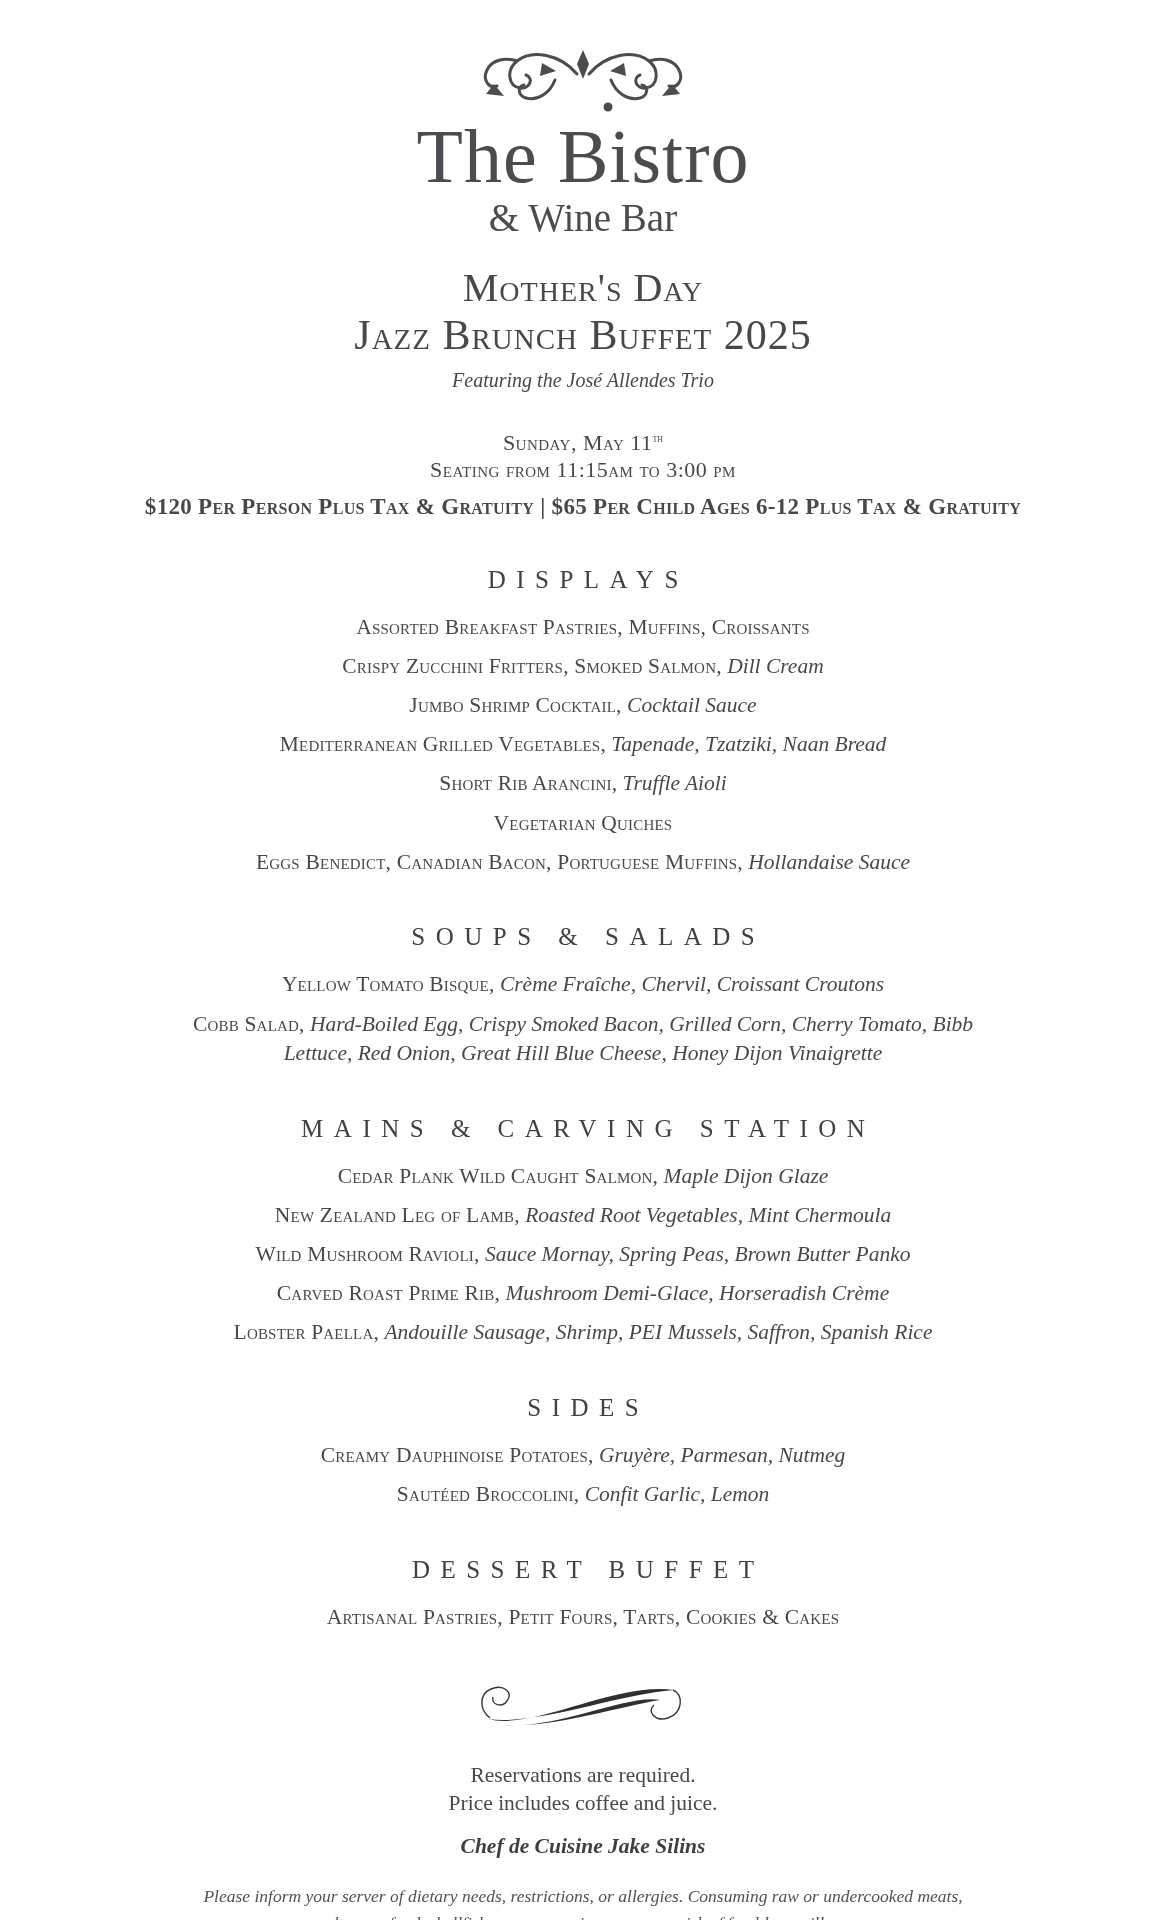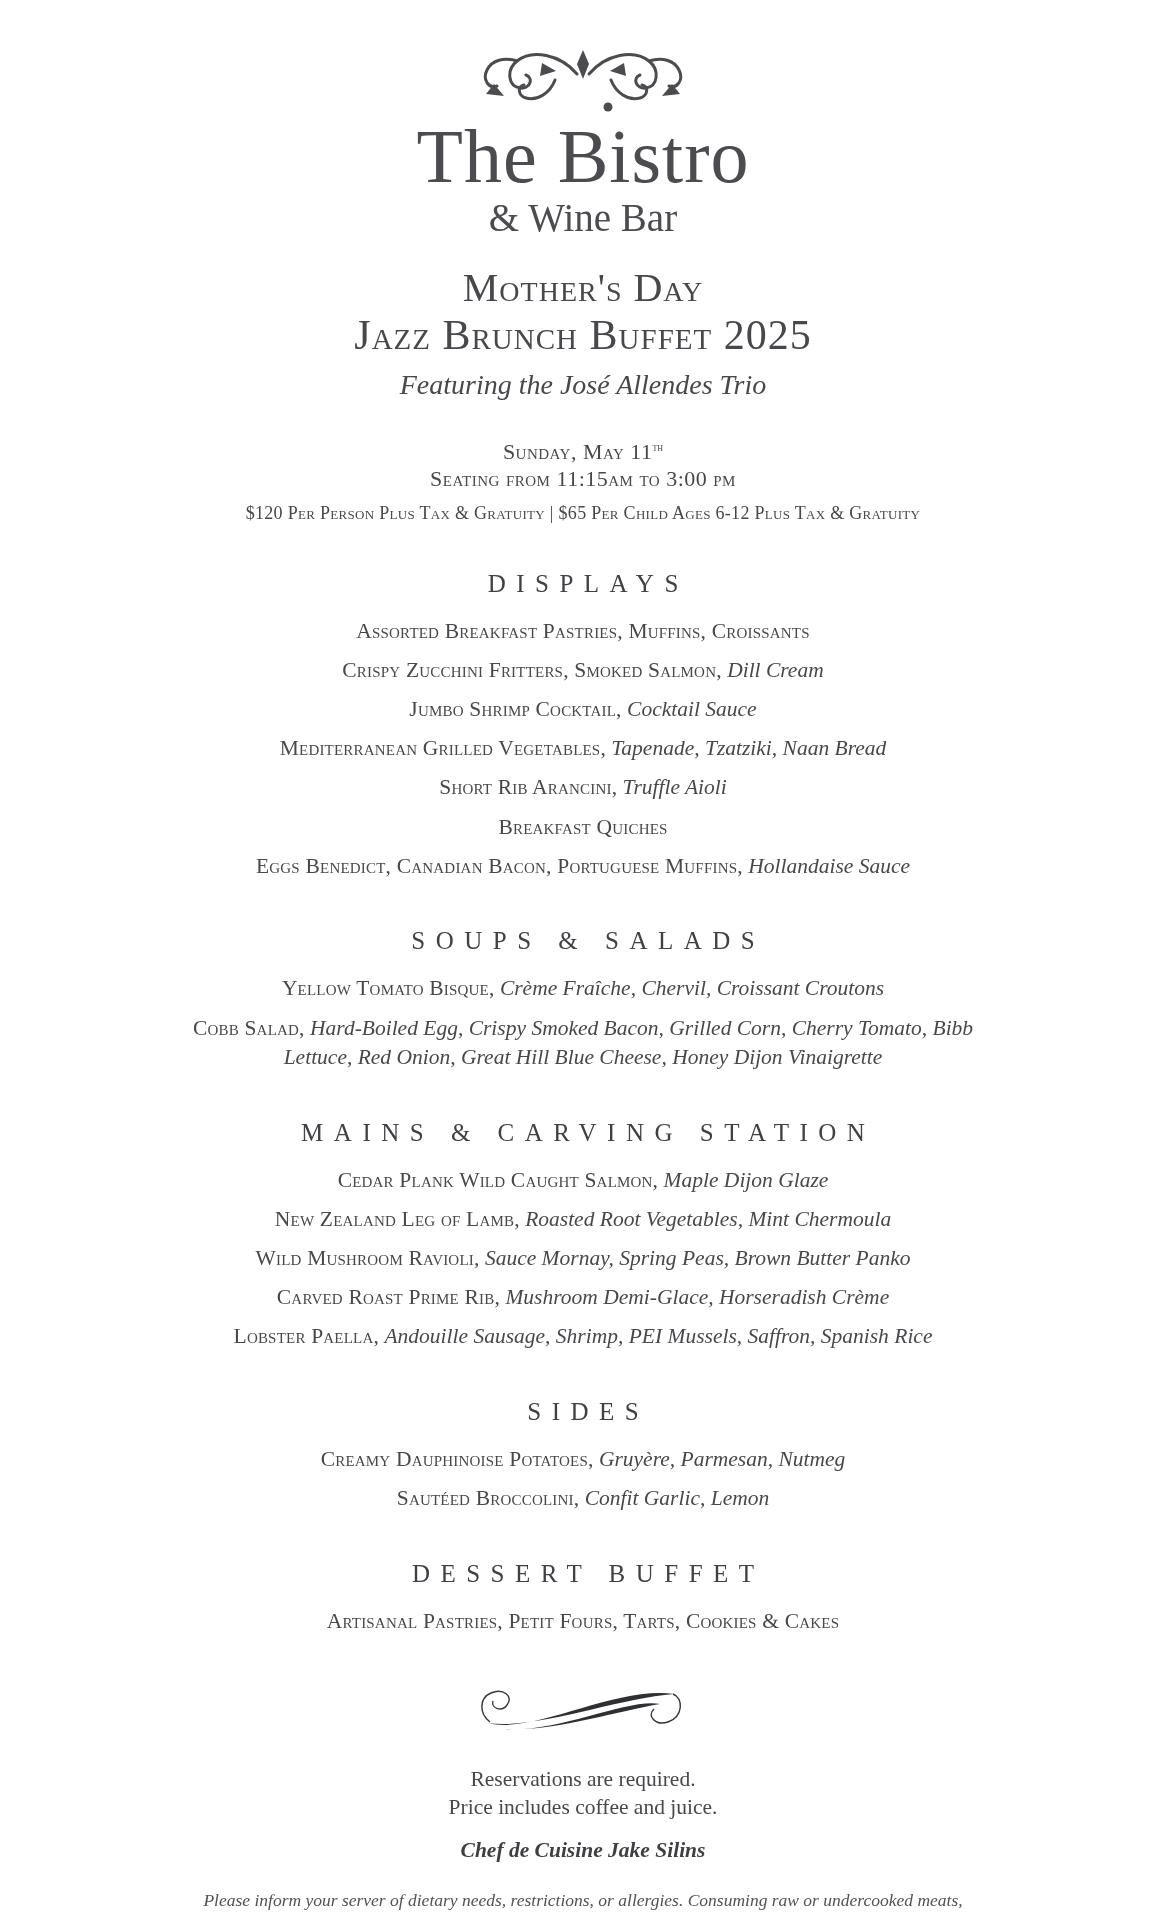--- a/index.html
+++ b/index.html
@@ -39,39 +39,40 @@
     letter-spacing: 1px;
   }
   .event-line2 {
     font-size: 42px;
     font-variant: small-caps;
     line-height: 1.05;
     margin-top: 4px;
     letter-spacing: 1px;
   }
   .featuring {
-    font-size: 28px;
+    font-size: 20px;
     font-style: italic;
     margin-top: 12px;
   }
 
   
   .details-block { margin-top: 38px; }
   .date-line, .seating-line {
     font-size: 22px;
     font-variant: small-caps;
     line-height: 1.22;
     letter-spacing: 0.5px;
   }
   .date-line sup { font-size: 0.52em; vertical-align: super; letter-spacing: 0; }
   .pricing-line {
-    font-size: 18px;
+    font-size: 23px;
     font-variant: small-caps;
     margin-top: 10px;
     letter-spacing: 0.3px;
+    font-weight: bold;
   }
 
   
   .sections { margin-top: 4px; }
   .section-heading {
     font-size: 25px;
     letter-spacing: 0.42em;
     text-indent: 0.42em; 
     text-transform: uppercase;
     margin-top: 46px;
@@ -156,21 +157,21 @@
     <div class="pricing-line">$120 Per Person Plus Tax &amp; Gratuity | $65 Per Child Ages 6-12 Plus Tax &amp; Gratuity</div>
   </div>
 
   <div class="sections">
       <div class="section-heading">Displays</div>
       <p class="menu-item"><span class="item-name">Assorted Breakfast Pastries, Muffins, Croissants</span></p>
       <p class="menu-item"><span class="item-name">Crispy Zucchini Fritters, Smoked Salmon,</span> <span class="item-desc">Dill Cream</span></p>
       <p class="menu-item"><span class="item-name">Jumbo Shrimp Cocktail,</span> <span class="item-desc">Cocktail Sauce</span></p>
       <p class="menu-item"><span class="item-name">Mediterranean Grilled Vegetables,</span> <span class="item-desc">Tapenade, Tzatziki, Naan Bread</span></p>
       <p class="menu-item"><span class="item-name">Short Rib Arancini,</span> <span class="item-desc">Truffle Aioli</span></p>
-      <p class="menu-item"><span class="item-name">Breakfast Quiches</span></p>
+      <p class="menu-item"><span class="item-name">Vegetarian Quiches</span></p>
       <p class="menu-item"><span class="item-name">Eggs Benedict, Canadian Bacon, Portuguese Muffins,</span> <span class="item-desc">Hollandaise Sauce</span></p>
       <div class="section-heading">Soups &amp; Salads</div>
       <p class="menu-item"><span class="item-name">Yellow Tomato Bisque,</span> <span class="item-desc">Crème Fraîche, Chervil, Croissant Croutons</span></p>
       <p class="menu-item"><span class="item-name">Cobb Salad,</span> <span class="item-desc">Hard-Boiled Egg, Crispy Smoked Bacon, Grilled Corn, Cherry Tomato, Bibb Lettuce, Red Onion, Great Hill Blue Cheese, Honey Dijon Vinaigrette</span></p>
       <div class="section-heading">Mains &amp; Carving Station</div>
       <p class="menu-item"><span class="item-name">Cedar Plank Wild Caught Salmon,</span> <span class="item-desc">Maple Dijon Glaze</span></p>
       <p class="menu-item"><span class="item-name">New Zealand Leg of Lamb,</span> <span class="item-desc">Roasted Root Vegetables, Mint Chermoula</span></p>
       <p class="menu-item"><span class="item-name">Wild Mushroom Ravioli,</span> <span class="item-desc">Sauce Mornay, Spring Peas, Brown Butter Panko</span></p>
       <p class="menu-item"><span class="item-name">Carved Roast Prime Rib,</span> <span class="item-desc">Mushroom Demi-Glace, Horseradish Crème</span></p>
       <p class="menu-item"><span class="item-name">Lobster Paella,</span> <span class="item-desc">Andouille Sausage, Shrimp, PEI Mussels, Saffron, Spanish Rice</span></p>

